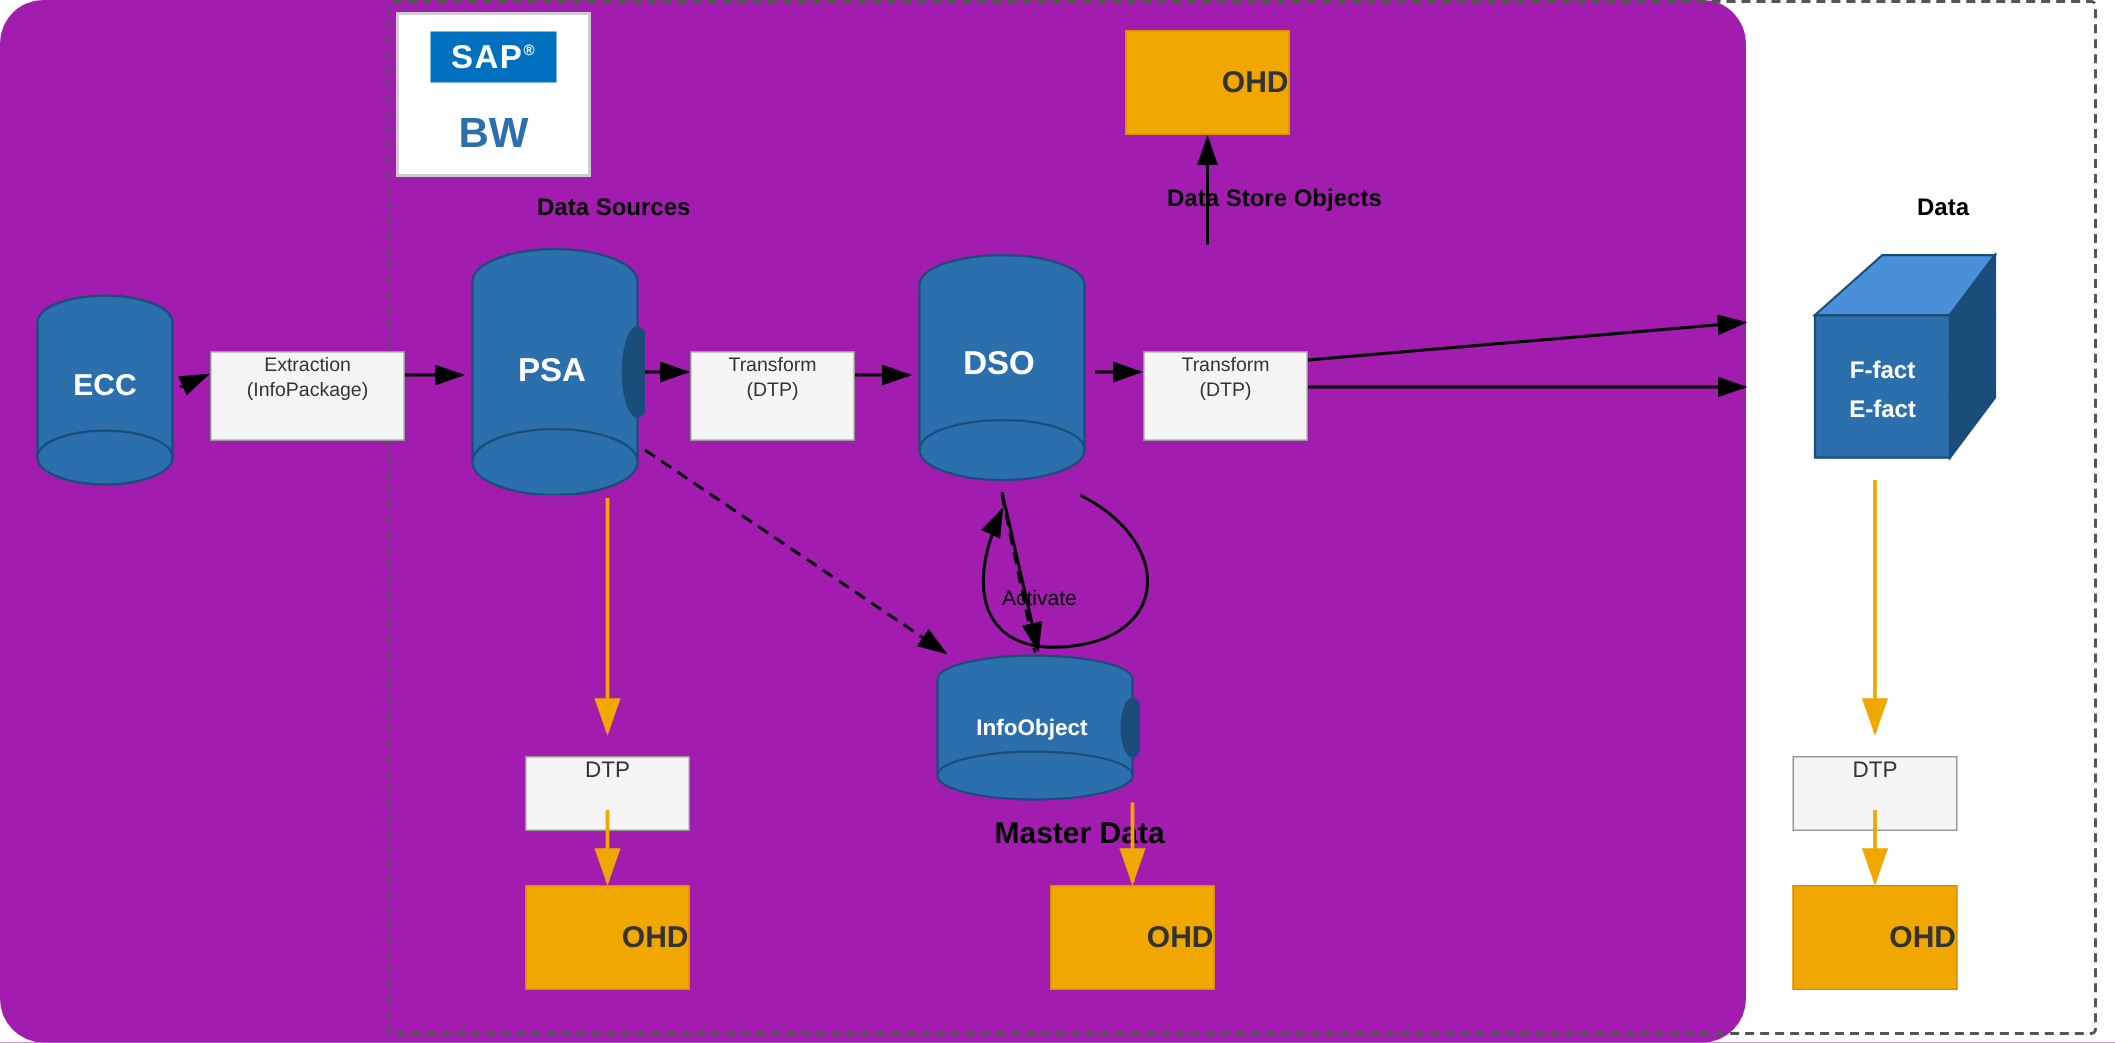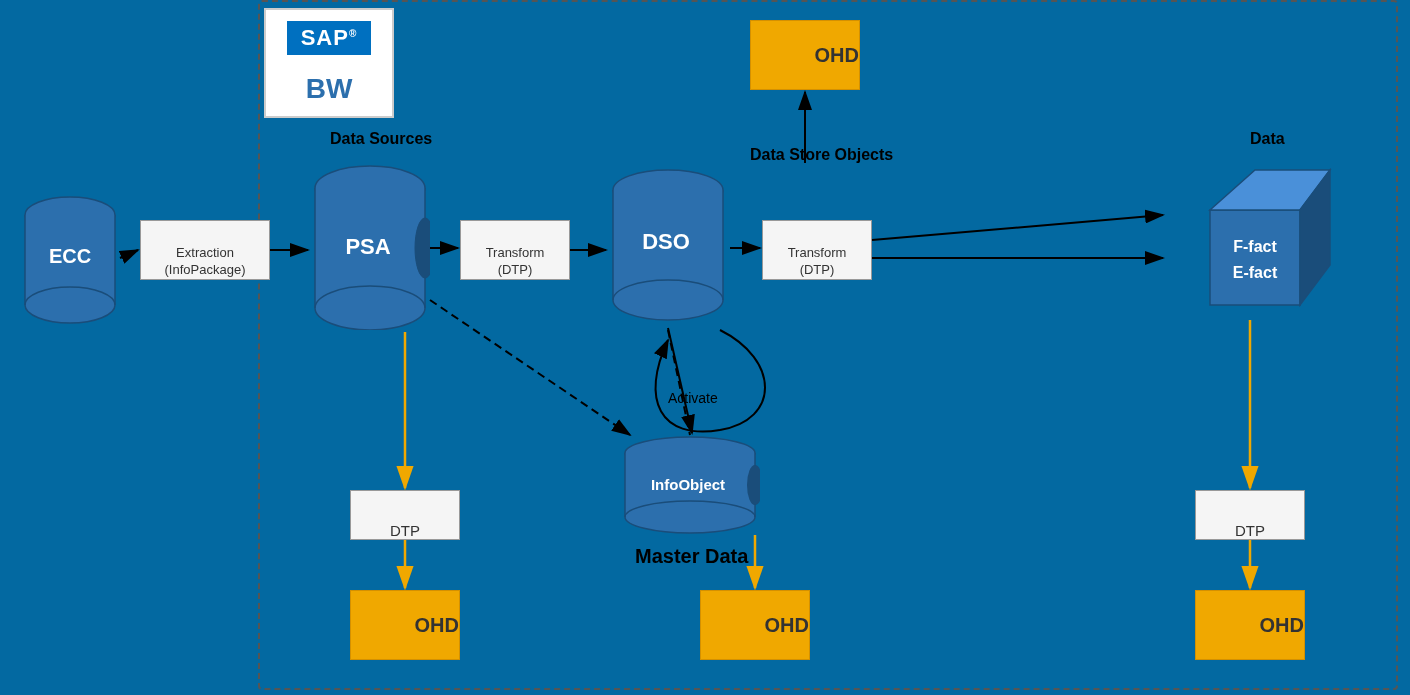--- a/index.html
+++ b/index.html
@@ -7,63 +7,66 @@
       background: #fff;
       font-family: Arial, sans-serif;
       width: 1410px;
       height: 695px;
       overflow: hidden;
       position: relative;
     }
 
     #diagram {
       position: relative;
-      width: 1410px;
+      width: 1164px;
       height: 695px;
-      background: #0369a1;
+      background: #a21caf;
+      border-radius: 29px;
     }
 
     
     .dashed-region {
       position: absolute;
       border: 2.5px dashed #555;
       border-radius: 4px;
     }
 
     
     .box {
       position: absolute;
       border: 1.5px solid #999;
       background: #f5f5f5;
       display: flex;
-      align-items: flex-end;
+      align-items: flex-start;
       justify-content: center;
       text-align: center;
       font-size: 13px;
       color: #333;
+      margin-top: 14px;
     }
 
     .box-gold {
       position: absolute;
       background: #f0a800;
       border: 1.5px solid #d49000;
       display: flex;
       align-items: center;
       justify-content: flex-end;
       text-align: center;
       font-size: 18px;
       font-weight: bold;
       color: #333;
     }
 
     .label-bold {
       position: absolute;
       font-weight: bold;
       font-size: 16px;
       color: #000;
+      margin-left: 28px;
     }
 
     .label-plain {
       position: absolute;
       font-size: 13px;
       color: #000;
     }
 
     
     .arrows-svg {
@@ -111,21 +114,21 @@
     <div class="sap-blue-box">
       <span>SAP</span><sup style="font-size:10px;">®</sup>
     </div>
     <div class="sap-bw-text">BW</div>
   </div>
 
   <div class="dashed-region" style="left:258px; top:0px; width:1140px; height:690px;">
   </div>
 
   <div class="label-bold" style="left:330px; top:130px;">Data Sources</div>
-  <div class="label-bold" style="left:750px; top:146px;">Data Store Objects</div>
+  <div class="label-bold" style="left:750px; top:124px;">Data Store Objects</div>
   <div class="label-bold" style="left:1250px; top:130px;">Data</div>
 
   <svg style="position:absolute; left:20px; top:195px;" width="100" height="130">
     <ellipse cx="50" cy="20" rx="45" ry="18" fill="#2c6fad" stroke="#1a4d7a" stroke-width="1.5"></ellipse>
     <rect x="5" y="20" width="90" height="90" fill="#2c6fad" stroke="none"></rect>
     <ellipse cx="50" cy="110" rx="45" ry="18" fill="#2c6fad" stroke="#1a4d7a" stroke-width="1.5"></ellipse>
     <line x1="5" y1="20" x2="5" y2="110" stroke="#1a4d7a" stroke-width="1.5"></line>
     <line x1="95" y1="20" x2="95" y2="110" stroke="#1a4d7a" stroke-width="1.5"></line>
     <text x="50" y="68" text-anchor="middle" fill="white" font-size="20" font-weight="bold" font-family="Arial">ECC</text>
   </svg>

